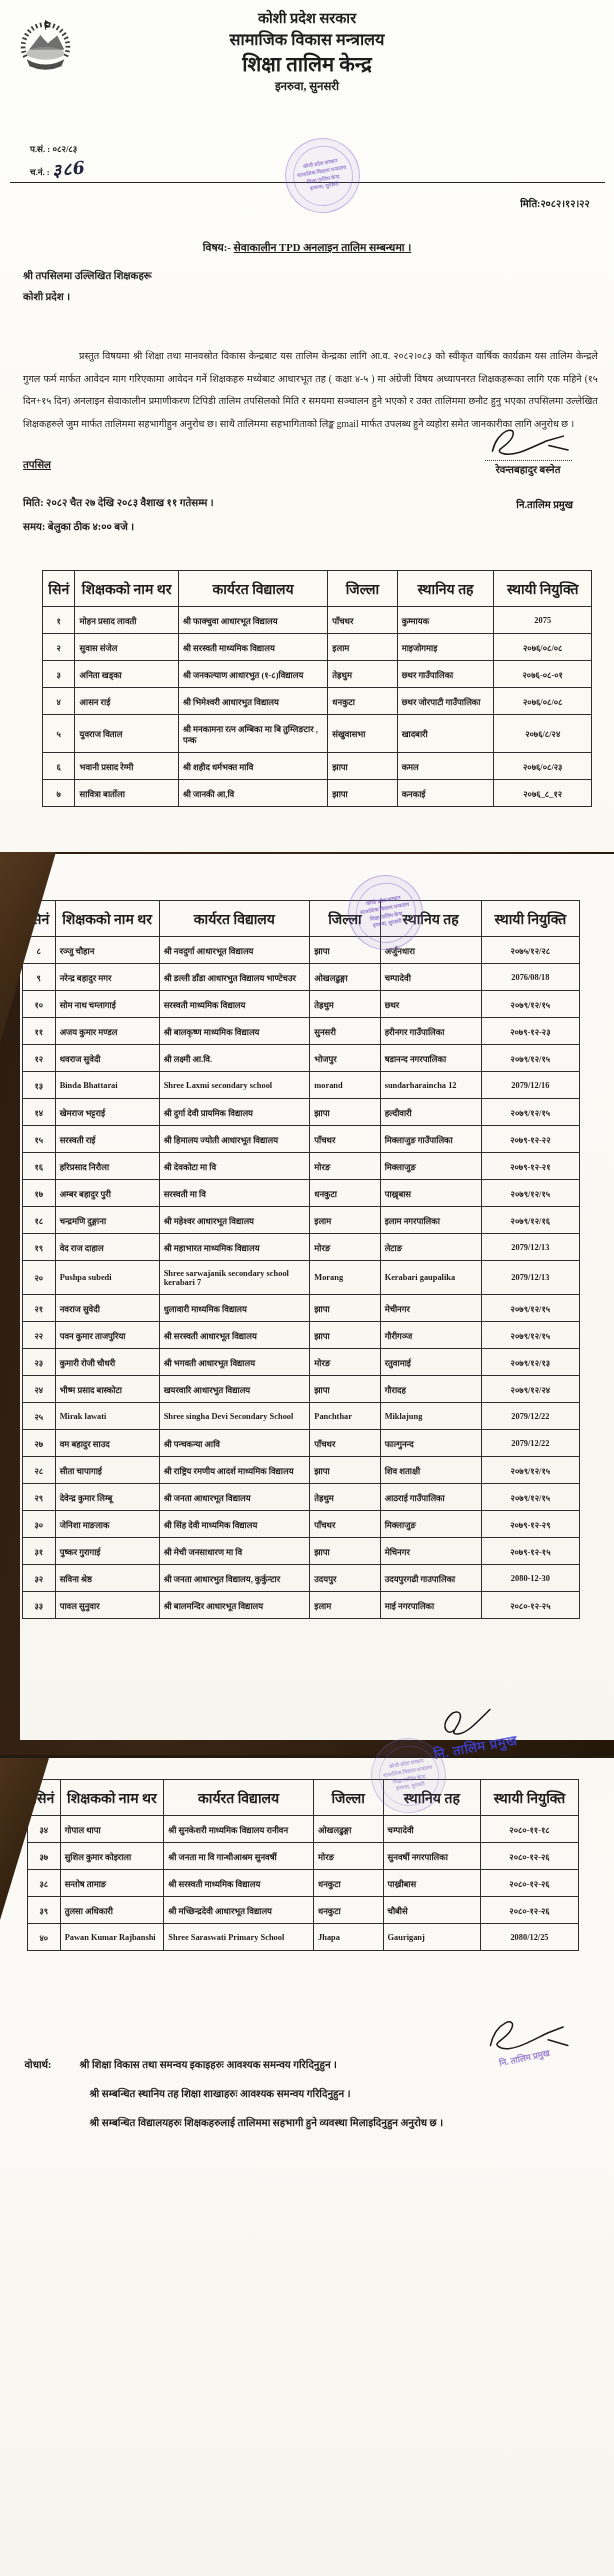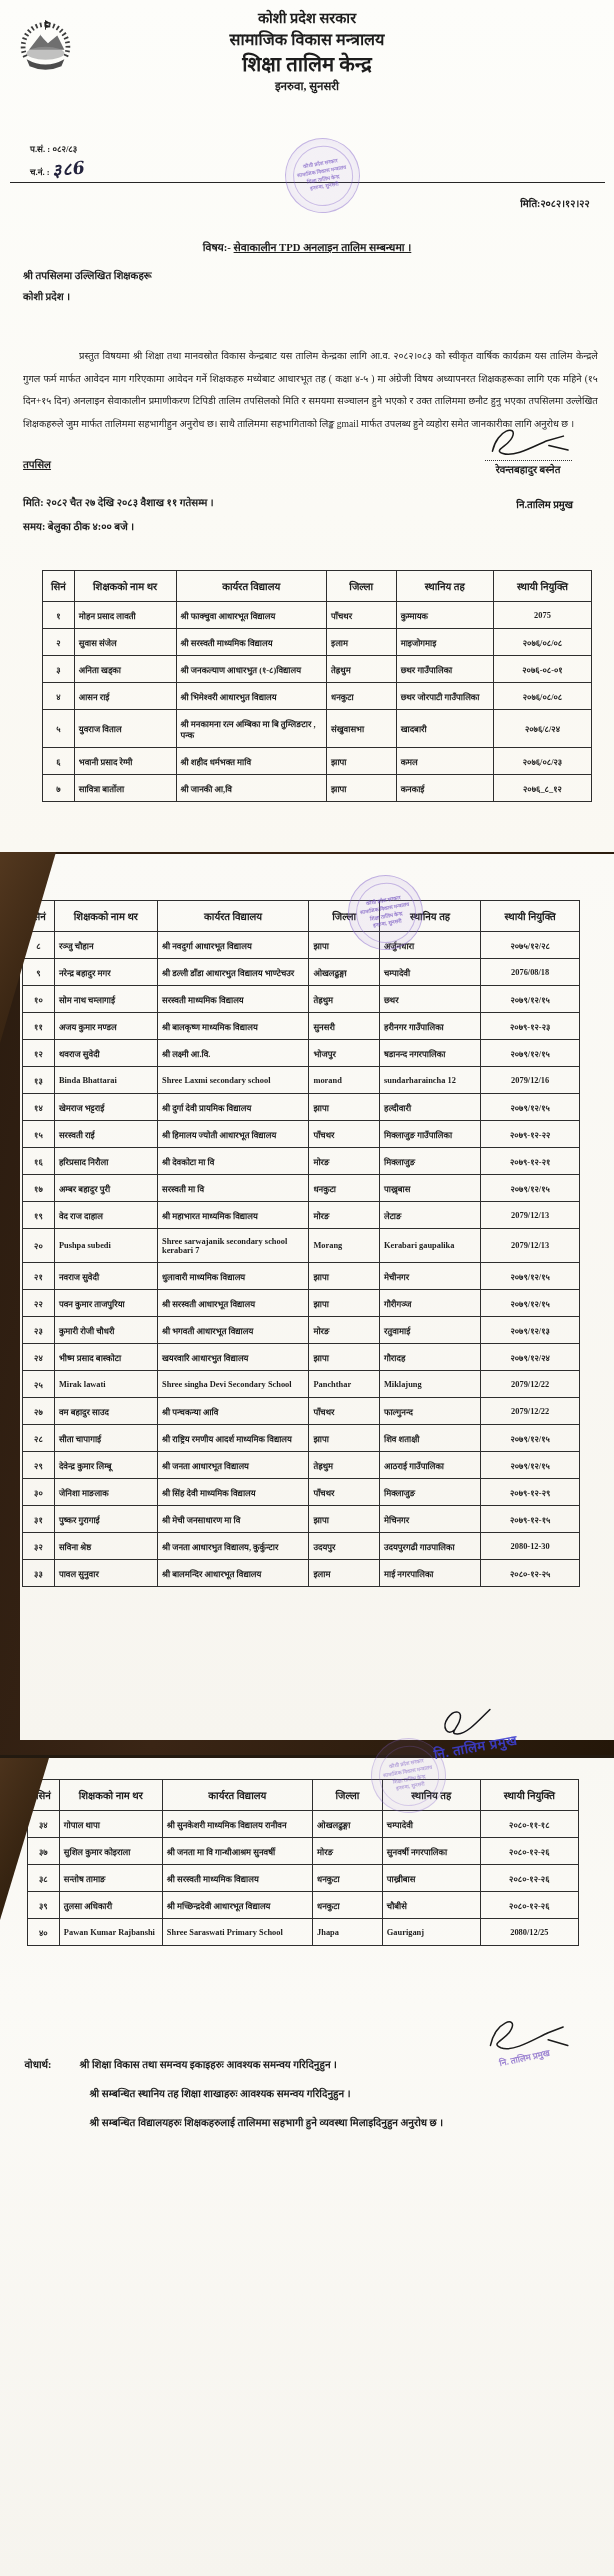--- a/index.html
+++ b/index.html
@@ -42,21 +42,21 @@
     transform:rotate(-10deg);background:radial-gradient(circle,rgba(160,130,220,.12) 55%,rgba(140,105,210,.22) 100%);}
   .round-stamp .inner{width:58px;height:58px;border-radius:50%;border:0.9px solid rgba(128,94,201,.5);
     display:flex;flex-direction:column;align-items:center;justify-content:center;text-align:center;}
   .round-stamp .sline{font-size:5.2px;line-height:1.5;color:rgba(110,75,190,.85);font-weight:700;}
   .stamp-p1{left:285px;top:138px;}
   .stamp-faded{opacity:.75;}
 
   
   table.sched{border-collapse:collapse;background:transparent;}
   table.sched th,table.sched td{border:1px solid #2e2e2e;vertical-align:middle;}
-  table.sched th{font-size:10px;font-weight:700;padding:8.1px 2.3px;text-align:center;}
+  table.sched th{font-size:14px;font-weight:700;padding:8.1px 2.3px;text-align:center;}
   table.sched td{font-size:8.4px;font-weight:600;padding:7.5px 4.1px;text-align:left;}
   table.sched td:first-child{text-align:center;width:24.4px;}
   table.sched td:nth-child(2){width:103px;}
   table.sched td:nth-child(3){width:158px;}
   table.sched td:nth-child(4){width:65px;}
   table.sched td:nth-child(5){width:97px;}
   table.sched td:nth-child(6){width:97px;text-align:center;}
   .t1wrap{position:absolute;left:42px;top:570px;width:550px;}
   .t1wrap table{width:100%;}
   .t1wrap td{padding:10px 4.1px;}
@@ -338,20 +338,28 @@
             </tr>
             <tr>
               <td>१७</td>
               <td>अम्बर बहादुर पुरी</td>
               <td>सरस्वती मा वि</td>
               <td>धनकुटा</td>
               <td>पाख्रृबास</td>
               <td>२०७९/१२/१५</td>
             </tr>
             <tr>
+              <td>१८</td>
+              <td>चन्द्रमणि दुङ्गाना</td>
+              <td>श्री महेश्वर आधारभूत विद्यालय</td>
+              <td>इलाम</td>
+              <td>इलाम नगरपालिका</td>
+              <td>२०७९/१२/१६</td>
+            </tr>
+            <tr>
               <td>१९</td>
               <td>वेद राज दाहाल</td>
               <td>श्री महाभारत माध्यमिक विद्यालय</td>
               <td>मोरङ</td>
               <td>लेटाङ</td>
               <td>2079/12/13</td>
             </tr>
             <tr>
               <td>२०</td>
               <td>Pushpa subedi</td>

